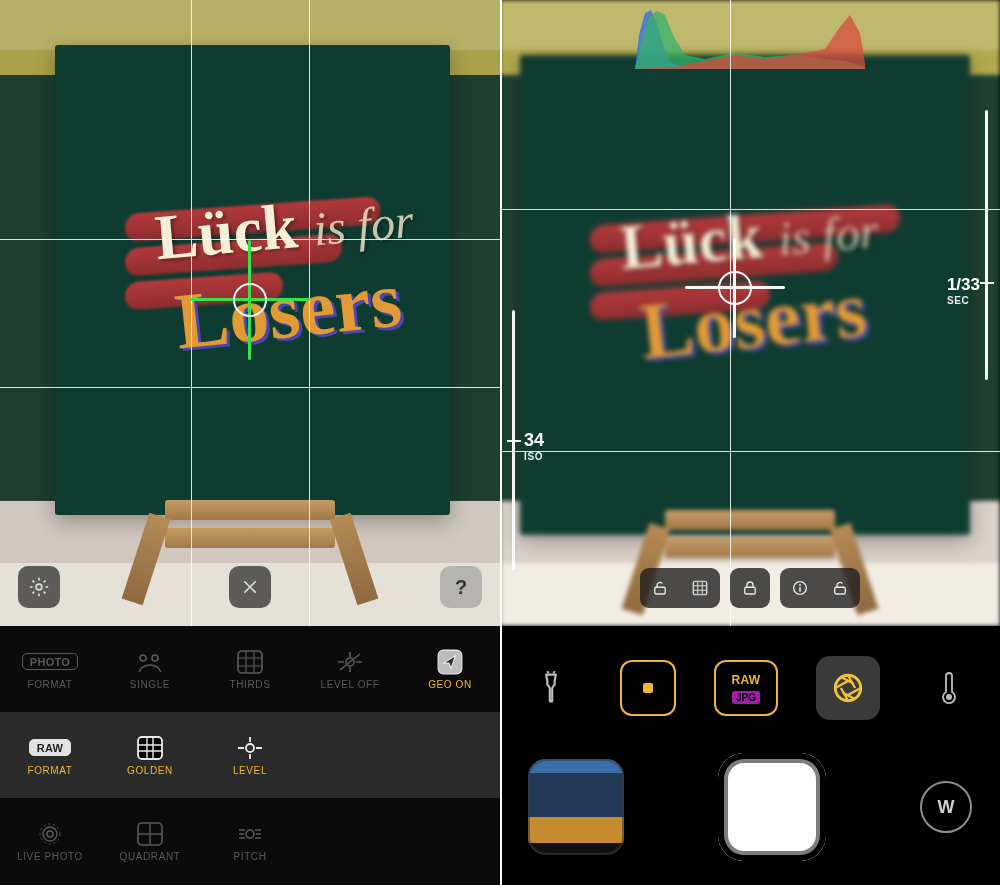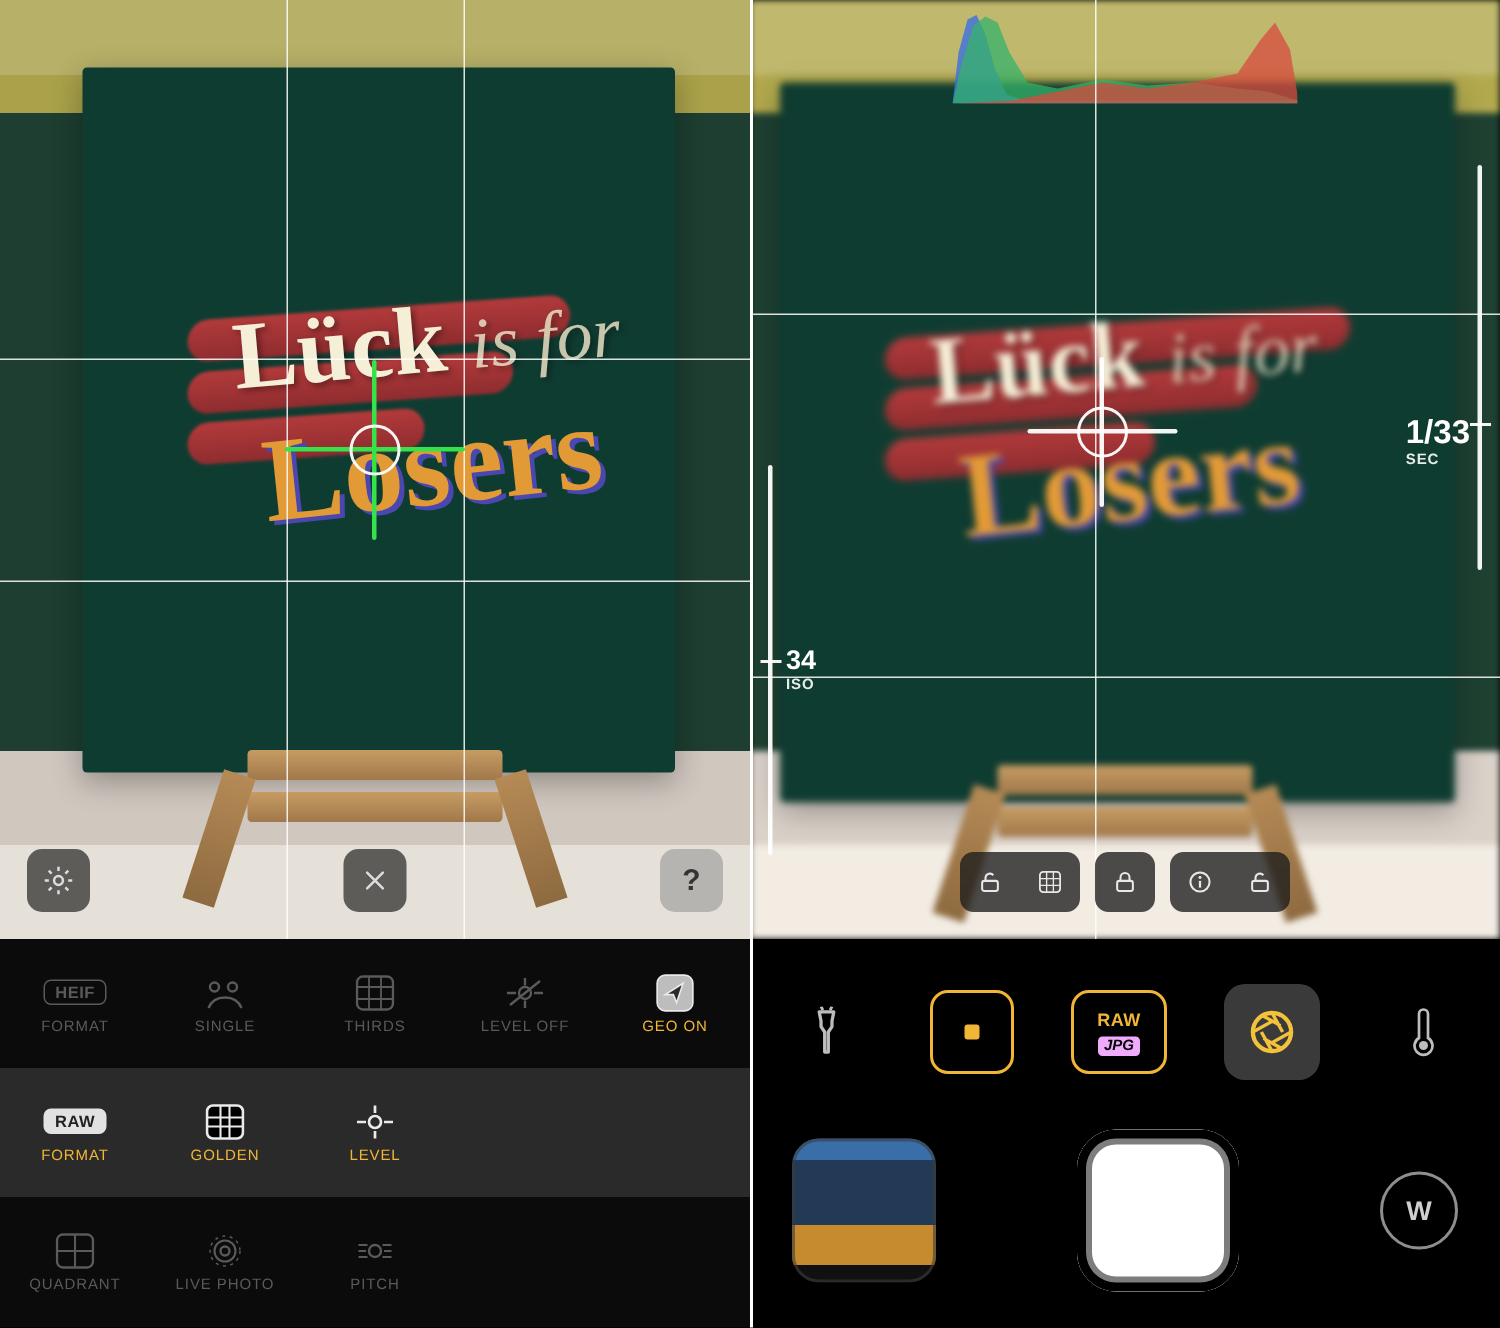--- a/index.html
+++ b/index.html
@@ -93,21 +93,21 @@
   .lockbar .group { display:flex; gap:0; }
   .lockbar .group .chipg:first-child{border-radius:9px 0 0 9px;}
   .lockbar .group .chipg:last-child{border-radius:0 9px 9px 0;}
   
   .bottombar { position:absolute; left:0; right:0; top:626px; bottom:0; background:#000; }
   .qarow { position:absolute; top:22px; left:0; right:0; height:80px; display:flex; justify-content:space-around; align-items:center; }
   .qabtn { width:64px; height:64px; border-radius:14px; display:flex; align-items:center; justify-content:center; flex-direction:column; gap:2px; color:#888; }
   .qabtn.outlined { border:2px solid #f2b636; border-radius:12px; color:#f2b636; width:56px; height:56px; }
   .qabtn.selected { background:#3a3a3a; color:#f4c23a; }
   .qabtn .tag { font-size:12px; font-weight:800; letter-spacing:.3px; }
-  .qabtn .tag2{ font-size:10px; font-weight:800; background:#f0abfc; color:#000; padding:1px 4px; border-radius:3px; margin-top:2px;font-style:italic; }
+  .qabtn .tag2{ font-size:10px; font-weight:800; background:#a21caf; color:#000; padding:1px 4px; border-radius:3px; margin-top:2px; }
   .shutterrow { position:absolute; left:0; right:0; bottom:18px; height:120px; display:flex; align-items:center; justify-content:space-between; padding:0 28px; }
   .thumb { width:96px; height:96px; border-radius:18px; background:linear-gradient(180deg,#3a6ea8 0 15%,#223a56 15% 60%,#c78b2f 60% 88%,#101010 88% 100%); box-shadow:0 0 0 2px rgba(60,60,60,.6) inset; }
   .shutter { width:108px; height:108px; border-radius:26px; background:#fff; box-shadow: inset 0 0 0 6px #000, inset 0 0 0 10px #7d7d7d, inset 0 0 0 14px #fff; }
   .wbtn { width:52px; height:52px; border-radius:50%; border:2px solid #8e8e8e; display:flex; align-items:center; justify-content:center; color:#cfcfcf; font-weight:700; font-size:18px; }
   .divider { position:absolute; left:500px; top:0; bottom:0; width:2px; background:#fff; }
   svg { display:block; }
 </style>
 </head>
 <body>
 
@@ -159,21 +159,21 @@
     <div class="overlay-btn" style="right:18px;bottom:18px;background:rgba(150,150,150,.6)">
       <span style="font-weight:700;color:#333">?</span>
     </div>
   </div>
 
   <div class="settings-grid">
     <div class="row-active"></div>
 
     <div class="opt dim">
       <span class="ico">
-          <span class="badge">HEIF</span>
+          <span class="badge">PHOTO</span>
         </span>
       <span class="lbl">FORMAT</span>
     </div>
     <div class="opt dim">
       <span class="ico">
           <svg width="30" height="24" viewBox="0 0 30 24">
             <circle cx="8" cy="8" r="3" stroke="#5a5a5a" stroke-width="1.6"></circle>
             <circle cx="20" cy="8" r="3" stroke="#5a5a5a" stroke-width="1.6"></circle>
             <path d="M4 22c2-5 6-7 11-7s9 2 11 7" stroke="#5a5a5a" stroke-width="1.6" fill="none"></path>
           </svg>
@@ -230,36 +230,36 @@
             <path d="M15 2v5M15 19v5M3 13h6M21 13h6" stroke="#eaeaea" stroke-width="1.8"></path>
           </svg>
         </span>
       <span class="lbl">LEVEL</span>
     </div>
 
     <div class="opt dim"></div>
     <div class="opt dim"></div>
     <div class="opt dim">
       <span class="ico">
-          <svg width="26" height="24" viewBox="0 0 26 24">
-            <rect x="1" y="1" width="24" height="22" rx="4" stroke="#5a5a5a" stroke-width="1.6"></rect>
-            <path d="M13 1v22M1 12h24" stroke="#5a5a5a" stroke-width="1.4"></path>
-          </svg>
-        </span>
-      <span class="lbl">QUADRANT</span>
-    </div>
-    <div class="opt dim">
-      <span class="ico">
           <svg width="30" height="24" viewBox="0 0 30 24">
             <circle cx="15" cy="12" r="3" stroke="#5a5a5a" stroke-width="1.6"></circle>
             <circle cx="15" cy="12" r="7" stroke="#5a5a5a" stroke-width="1.4"></circle>
             <circle cx="15" cy="12" r="10" stroke="#5a5a5a" stroke-width="1" stroke-dasharray="2 3"></circle>
           </svg>
         </span>
       <span class="lbl">LIVE PHOTO</span>
+    </div>
+    <div class="opt dim">
+      <span class="ico">
+          <svg width="26" height="24" viewBox="0 0 26 24">
+            <rect x="1" y="1" width="24" height="22" rx="4" stroke="#5a5a5a" stroke-width="1.6"></rect>
+            <path d="M13 1v22M1 12h24" stroke="#5a5a5a" stroke-width="1.4"></path>
+          </svg>
+        </span>
+      <span class="lbl">QUADRANT</span>
     </div>
     <div class="opt dim">
       <span class="ico">
           <svg width="30" height="24" viewBox="0 0 30 24">
             <circle cx="15" cy="12" r="4" stroke="#5a5a5a" stroke-width="1.6"></circle>
             <path d="M4 8h6M4 12h5M4 16h6M20 8h6M21 12h5M20 16h6" stroke="#5a5a5a" stroke-width="1.4"></path>
           </svg>
         </span>
       <span class="lbl">PITCH</span>
     </div>
@@ -301,21 +301,21 @@
     <div class="reticle white" style="left:47%;top:46%">
       <div class="cross h" style="width:100px;left:20px;top:68px"></div>
       <div class="cross v" style="height:100px;top:20px;left:68px"></div>
       <div class="circle"></div>
     </div>
 
     <div class="vslider" style="right:12px;top:110px;height:270px">
       <div class="tick" style="top:172px"></div>
     </div>
     <div class="readout" style="right:20px;top:275px;text-align:left">
-      <span style="font-size:22px">1/33</span>
+      <span style="font-size:17px">1/33</span>
       <small>SEC</small>
     </div>
 
     <div class="vslider" style="left:12px;top:310px;height:260px">
       <div class="tick" style="top:130px"></div>
     </div>
     <div class="readout" style="left:24px;top:430px">
       <span style="font-size:18px">34</span>
       <small>ISO</small>
     </div>

